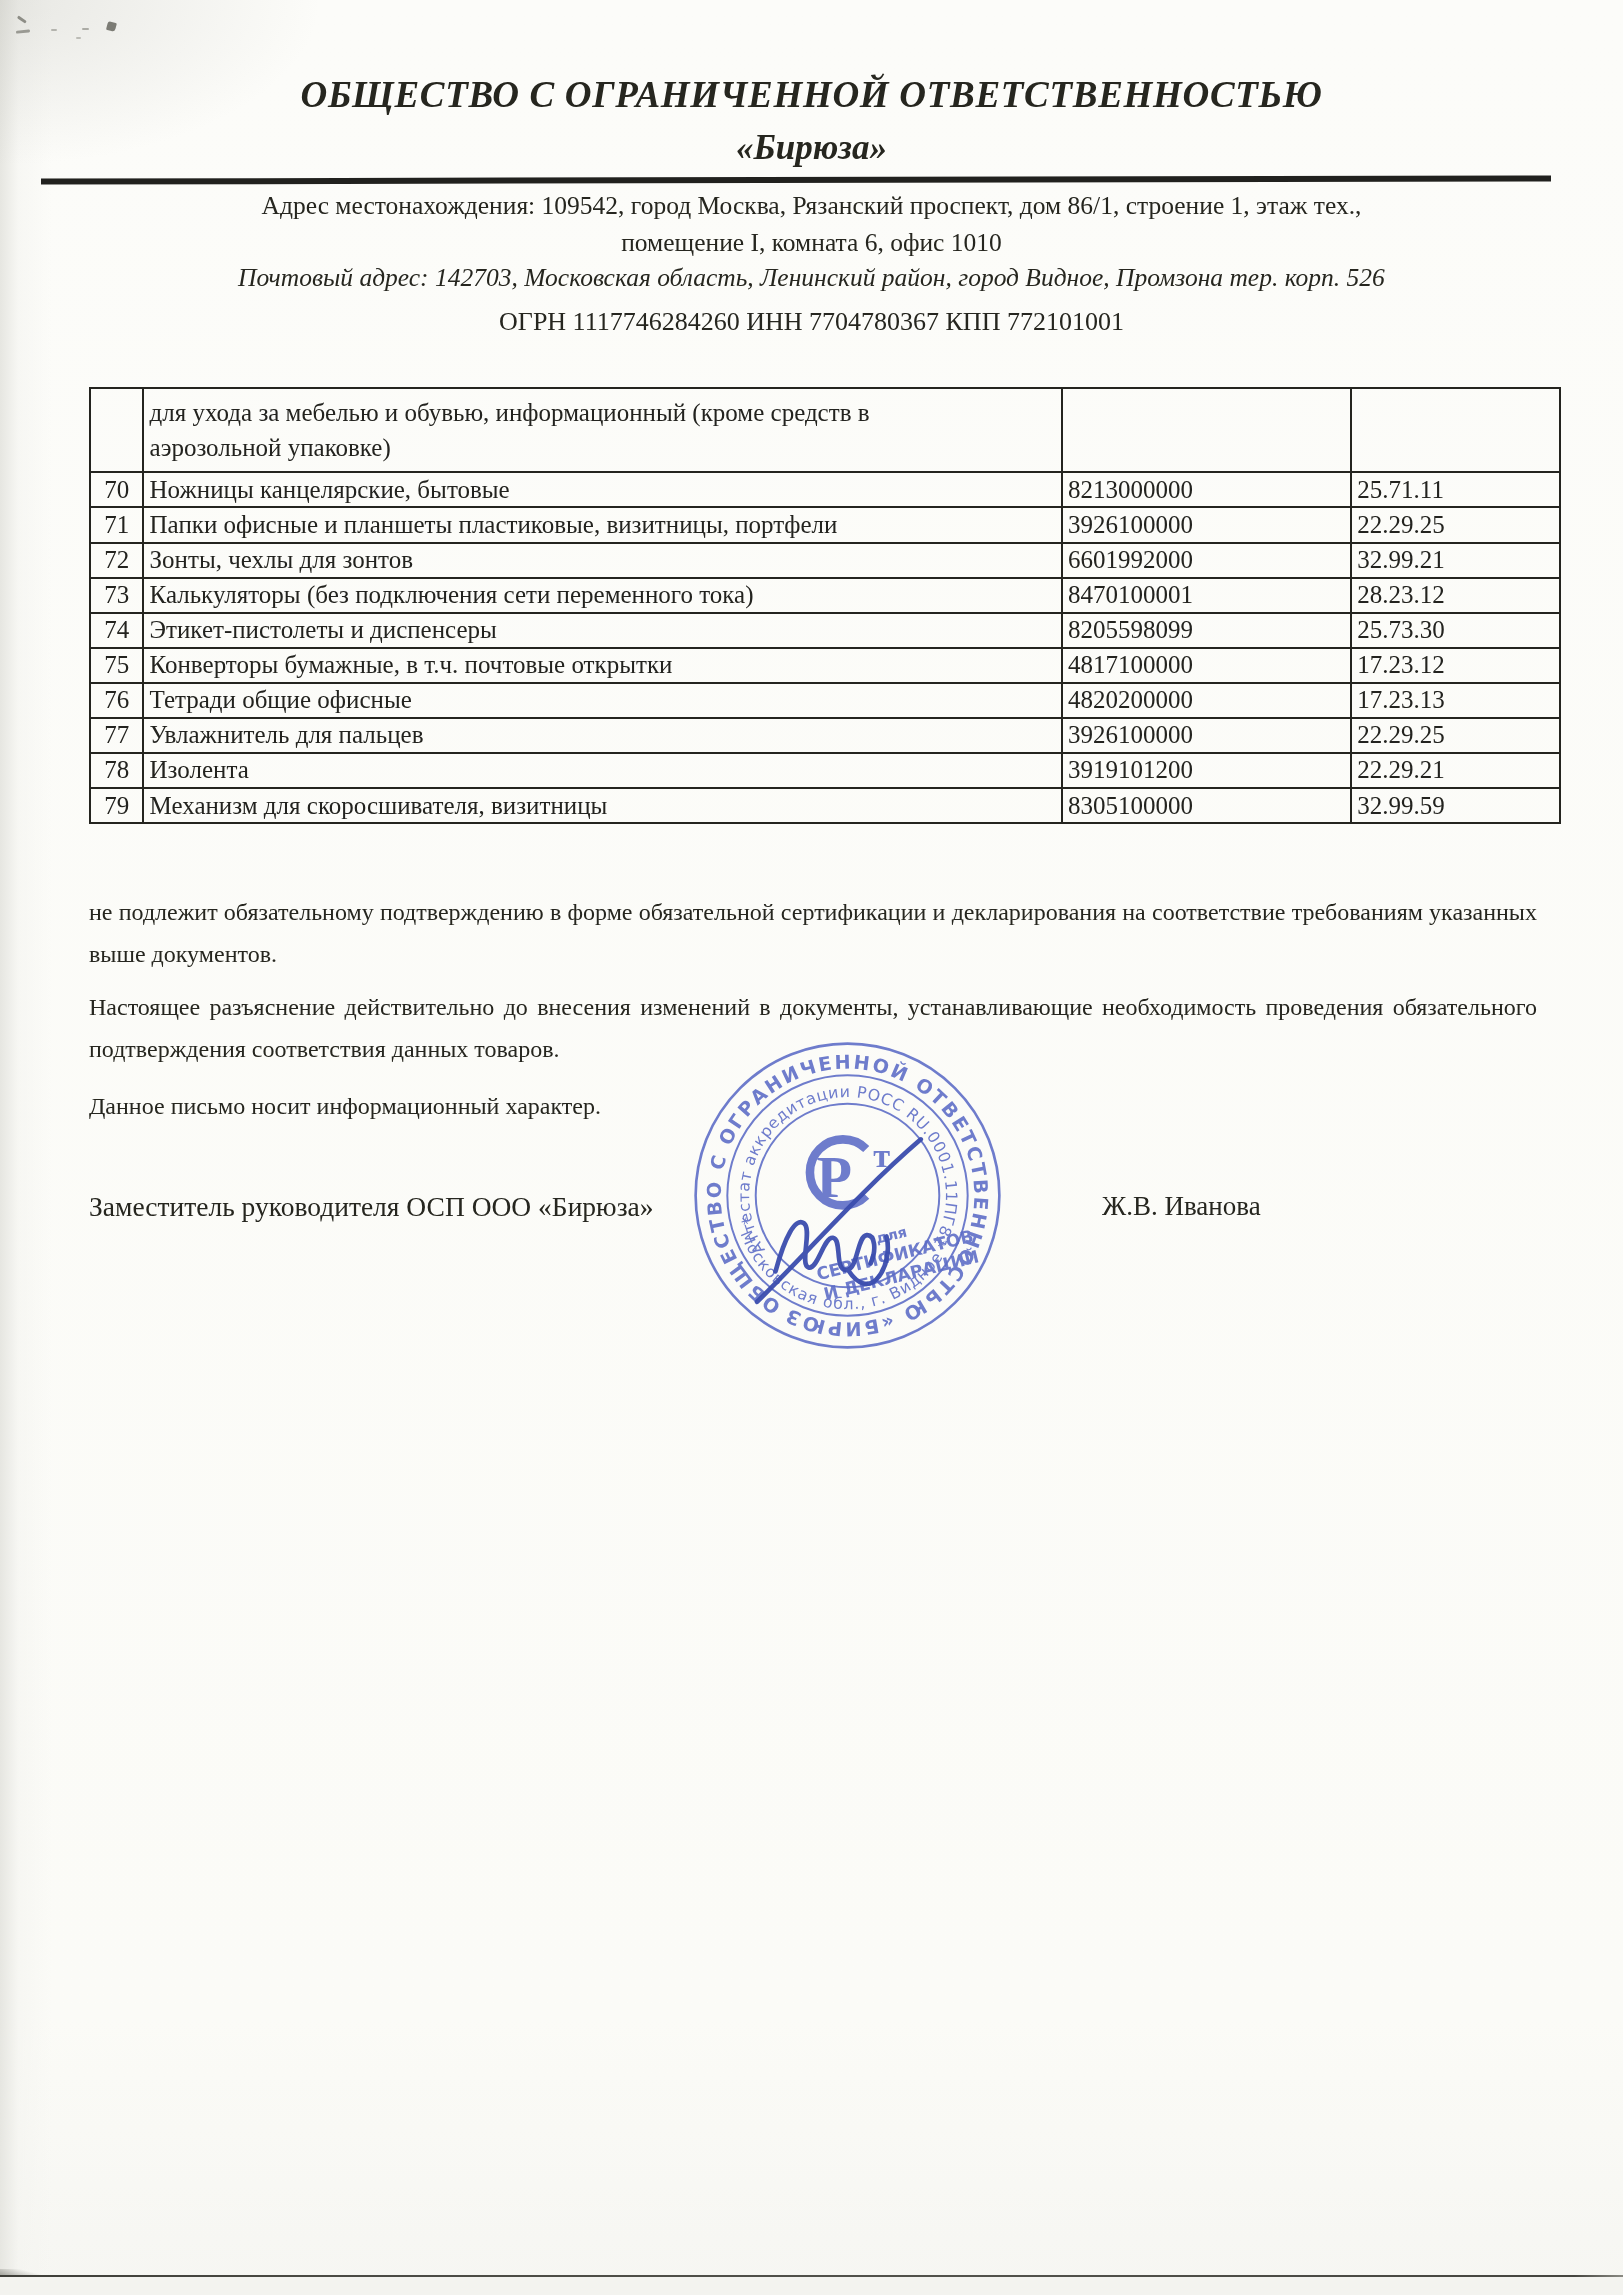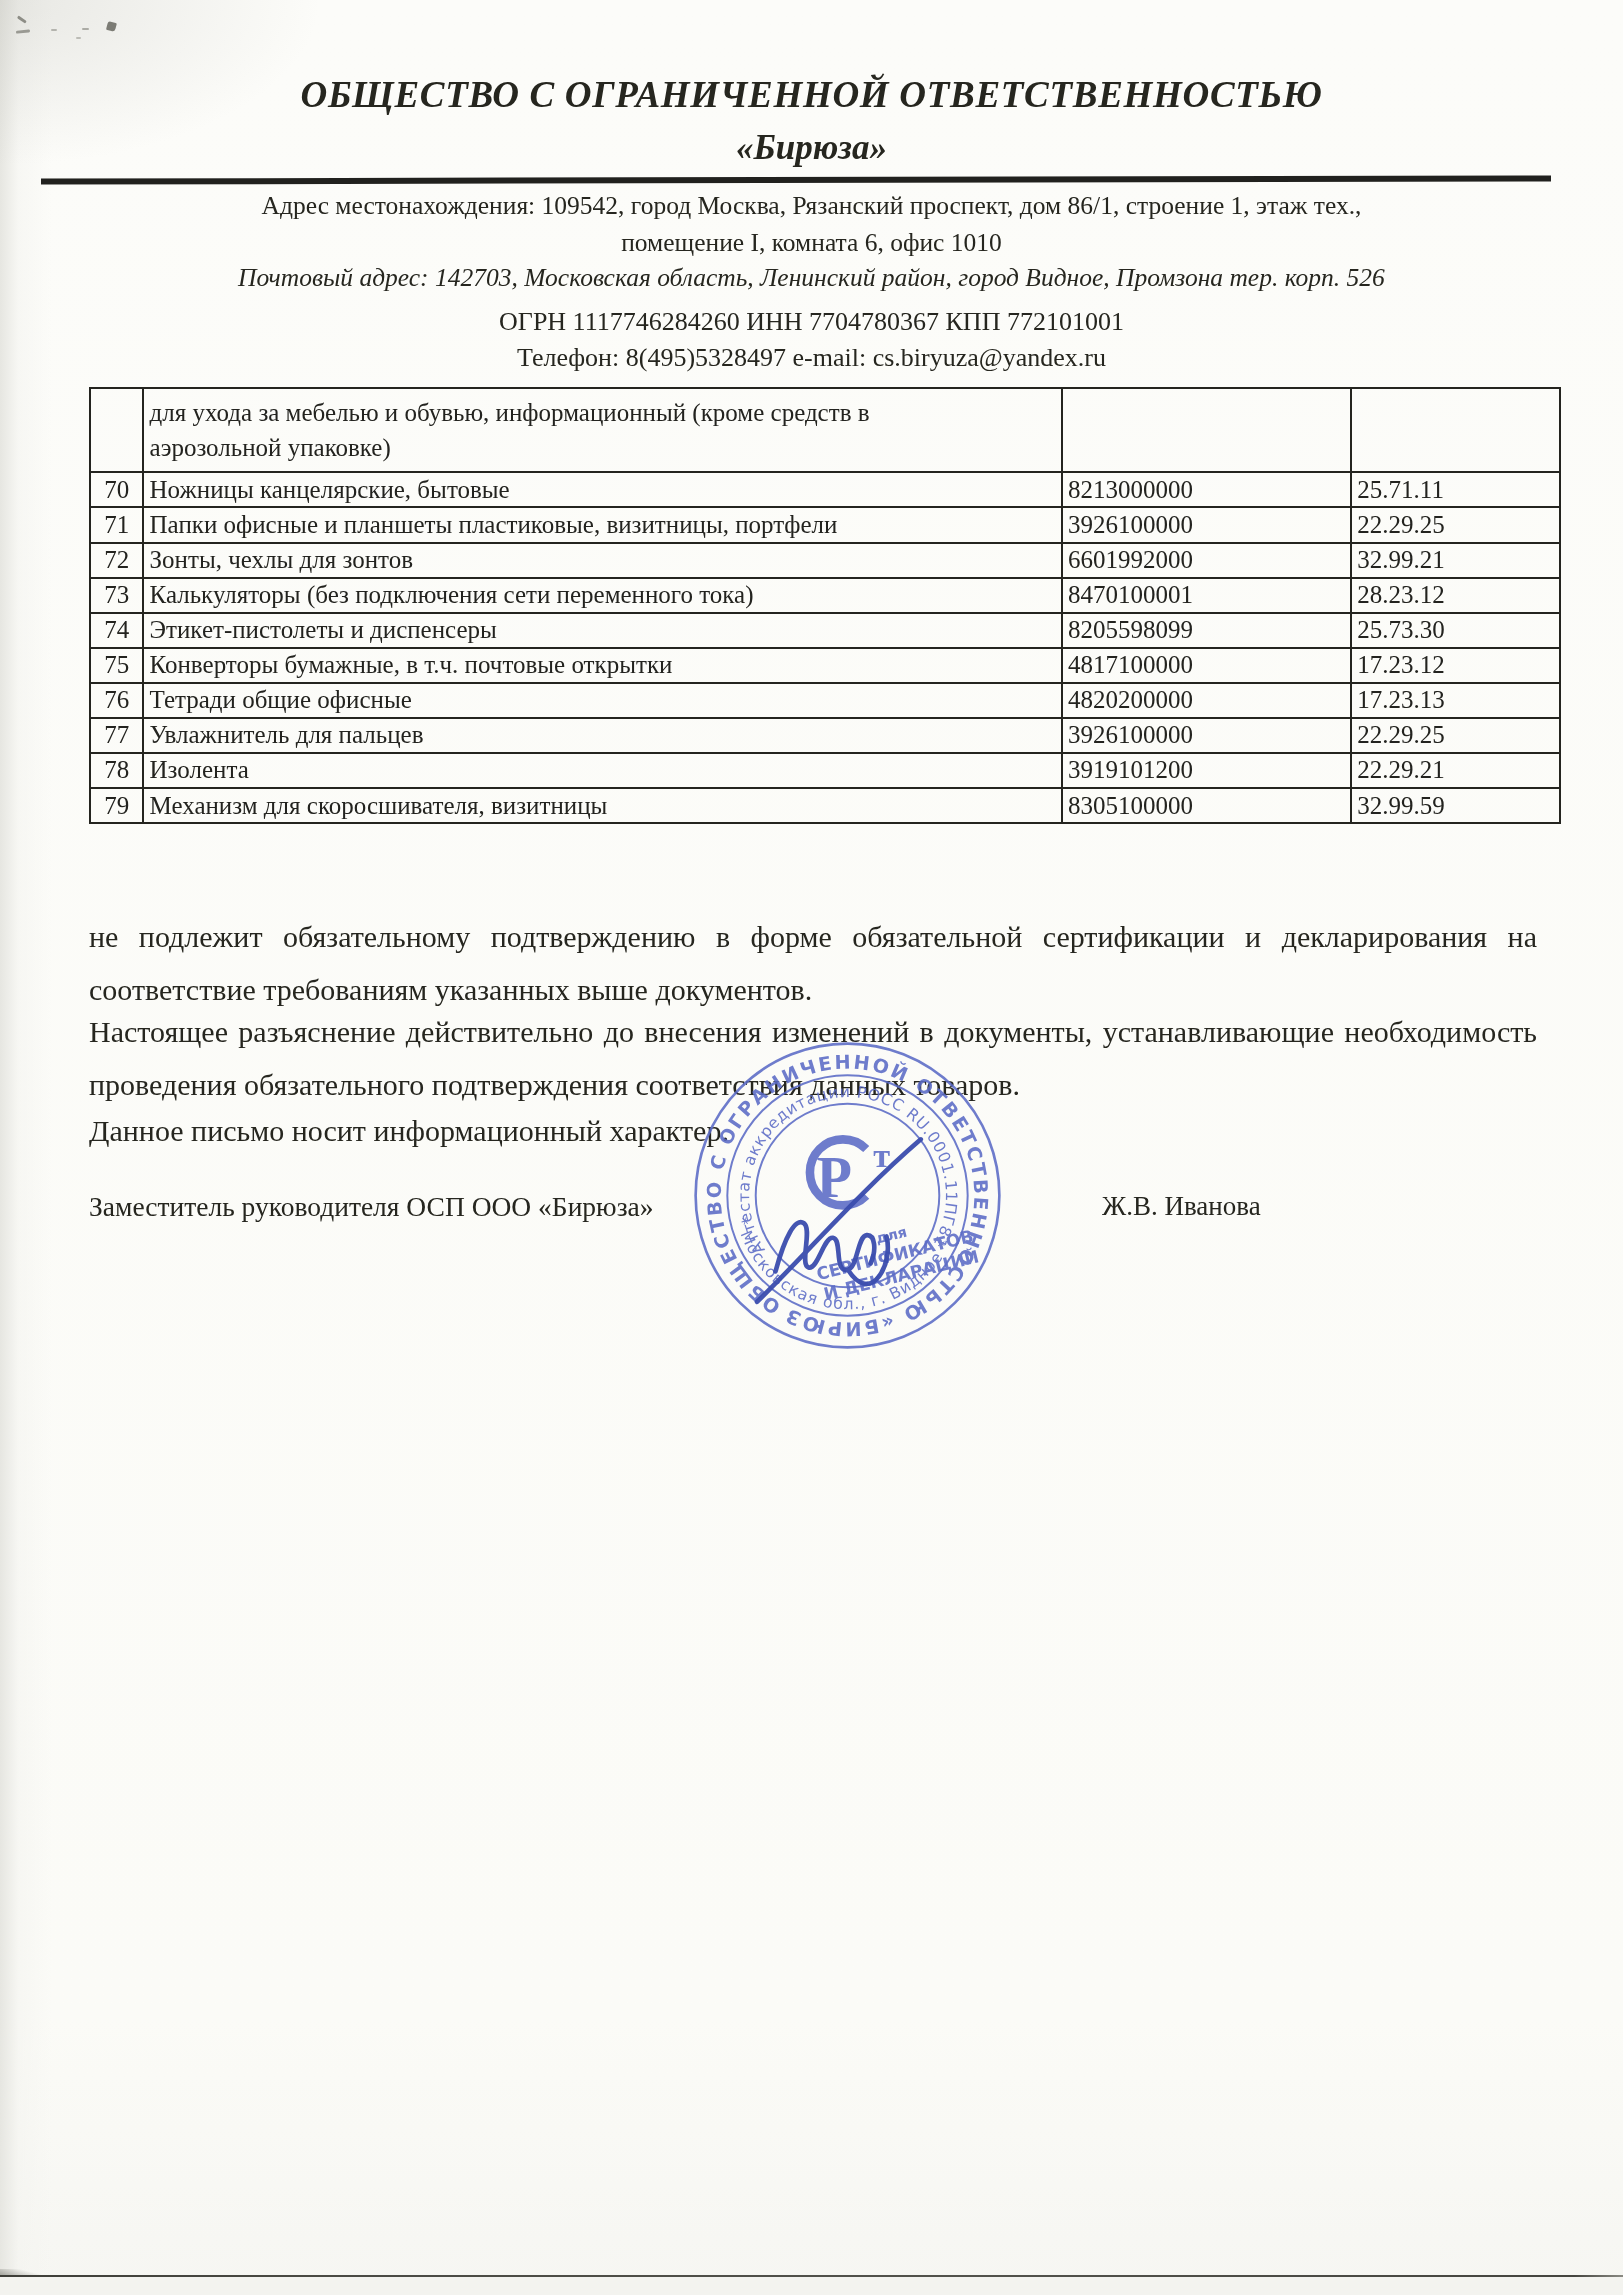--- a/index.html
+++ b/index.html
@@ -44,21 +44,21 @@
   table.goods td{border:2px solid #24241f;vertical-align:middle;line-height:1.22;padding:1.3px 5.2px;overflow:hidden;}
   td.c-num{width:41px;text-align:center;padding:1.3px 1.3px;}
   td.c-name{width:906px;padding-left:15.7px;}
   td.c-code{width:277px;padding-left:15.7px;}
   td.c-okpd{width:196px;padding-left:11.8px;}
   tr.r-first td{height:72px;}
   tr.r-first td.c-name{line-height:1.4;padding-top:5.2px;padding-bottom:5.2px;}
   tr.r-first .wrapbox{display:block;max-width:824px;}
   tr.r-data td{height:30px;}
   
-  .para{left:89px;width:1448px;font-size:30px;line-height:1.75;text-align:justify;margin-top:20px;}
+  .para{left:89px;width:1448px;font-size:24px;line-height:1.75;text-align:justify;}
   .p1{top:891px;}
   .p2{top:986px;}
   .p3{top:1085px;text-align:left;}
   
   .sig-label{left:89px;top:1191px;font-size:27.5px;}
   .sig-name{left:1102px;top:1191px;font-size:27px;}
   
   .stamp{left:691px;top:1039px;width:313px;height:313px;pointer-events:none;}
   
   .bottom-line{left:0;top:2275px;width:1623px;height:2.6px;background:linear-gradient(90deg,#3e3e38 0%,#4a4a43 20%,#52524b 60%,#45453f 97%,#8a8a83 100%);}
@@ -77,21 +77,20 @@
   <div class="speck sp5"></div>
   <div class="speck sp6"></div>
 
   <div class="abs title1">ОБЩЕСТВО С ОГРАНИЧЕННОЙ ОТВЕТСТВЕННОСТЬЮ</div>
   <div class="abs title2">«Бирюза»</div>
   <div class="abs rule"></div>
   <div class="abs cline addr1">Адрес местонахождения: 109542, город Москва, Рязанский проспект, дом 86/1, строение 1, этаж тех.,</div>
   <div class="abs cline addr2">помещение I, комната 6, офис 1010</div>
   <div class="abs cline addr3">Почтовый адрес: 142703, Московская область, Ленинский район, город Видное, Промзона тер. корп. 526</div>
   <div class="abs cline ogrn">ОГРН 1117746284260 ИНН 7704780367 КПП 772101001</div>
-  <div class="abs cline phone">Телефон: 8(495)5328497 e-mail: cs.biryuza@yandex.ru</div>
 
   <table class="goods">
     <tbody>
       <tr class="r-first">
         <td class="c-num"></td>
         <td class="c-name">
             <span class="wrapbox">для ухода за мебелью и обувью, информационный (кроме средств в аэрозольной упаковке)</span>
           </td>
         <td class="c-code"></td>
         <td class="c-okpd"></td>

